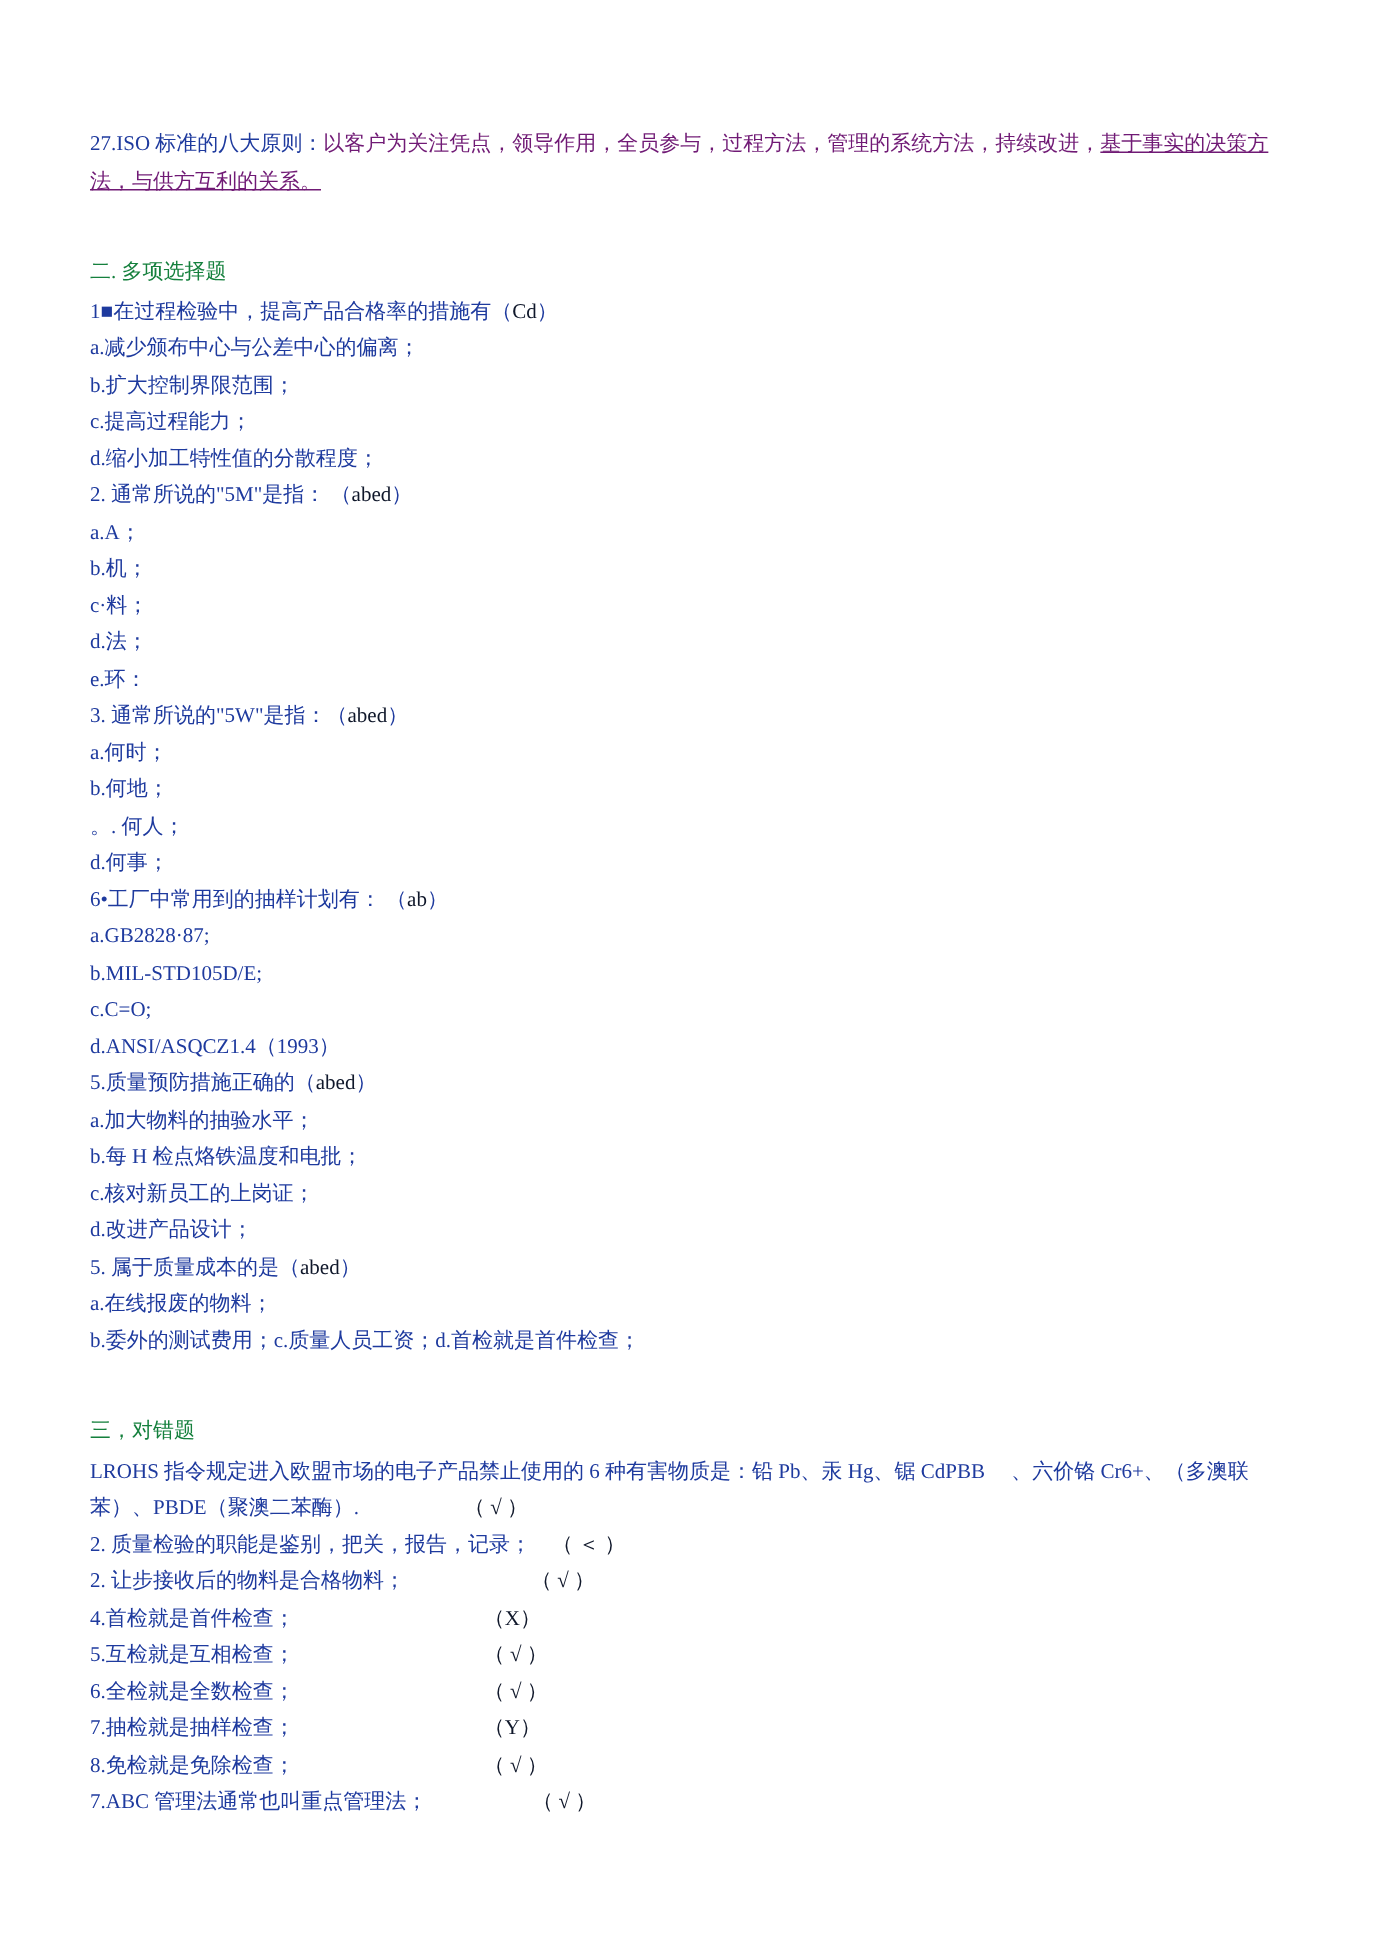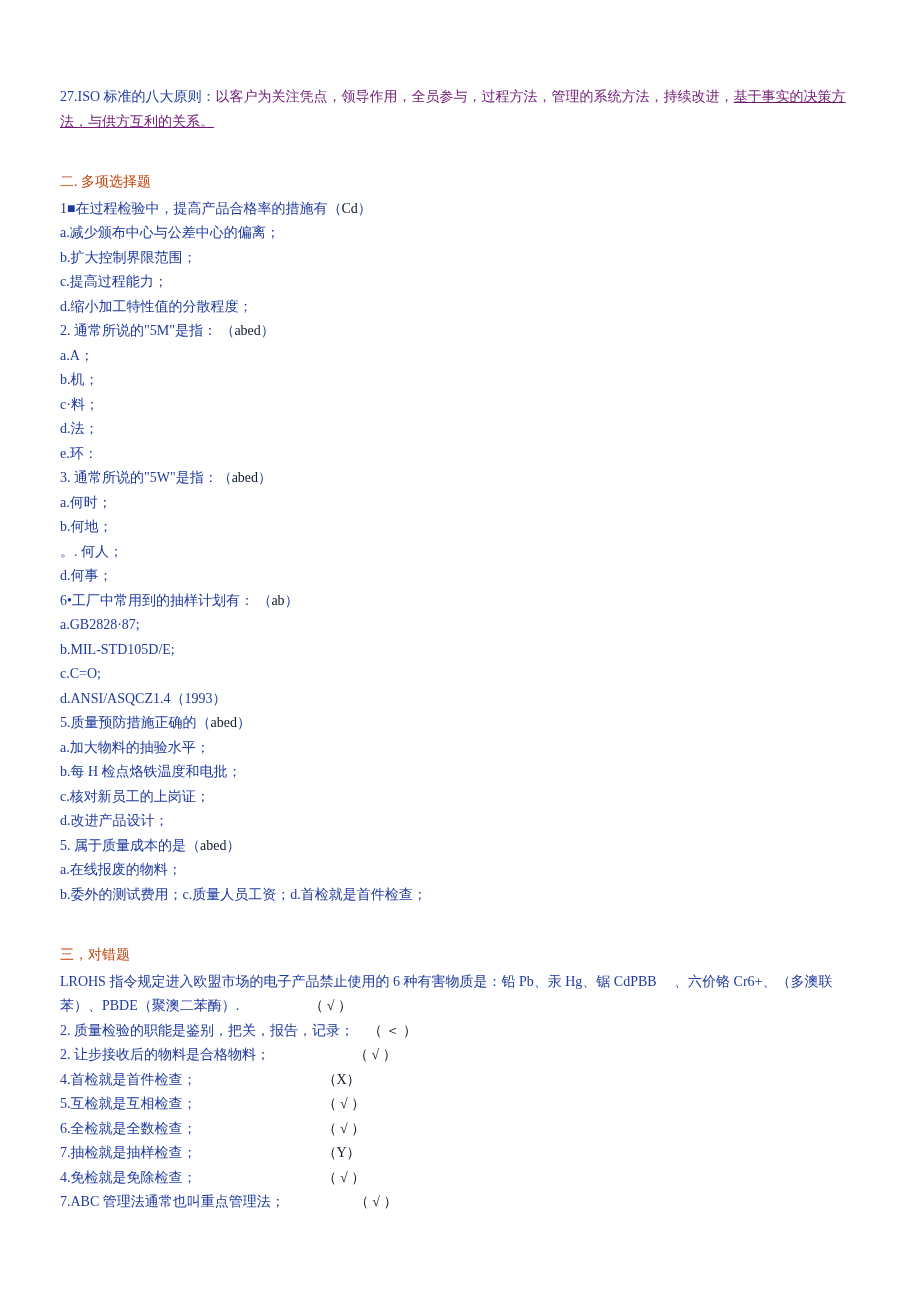--- a/index.html
+++ b/index.html
@@ -8,21 +8,21 @@
       line-height: 1.75;
       margin: 0;
       padding: 85px 60px 50px 60px;
       color: #000;
       background: #fff;
       width: 800px;
     }
     .intro-line { color: #1e3a9e; }
     .red { color: #701a75; }
     .underline { text-decoration: underline; }
-    .section-header { color: #c2410c; margin-top: 18px; margin-bottom: 2px; }
+    .section-header { color: #15803d; margin-top: 18px; margin-bottom: 2px; }
     .q-line, .opt-line, .tf-line { color: #1e3a9e; }
     .spacer { height: 18px; }
     .inline-red { color: #0f172a; }
   </style>
 </head>
 <body>
 
 <div class="intro-line">
   <span>27.ISO 标准的八大原则：</span><span class="red">以客户为关注凭点，领导作用，全员参与，过程方法，管理的系统方法，持续改进，</span><span class="red underline">基于事实的决策方法，与供方互利的关系。</span>
 </div>
@@ -70,14 +70,14 @@
 
 <div class="section-header">三，对错题</div>
 
 <div class="tf-line"><span>LROHS 指令规定进入欧盟市场的电子产品禁止使用的 6 种有害物质是：铅 Pb、汞 Hg、锯 CdPBB 　、六价铬 Cr6+、（多澳联苯）、PBDE（聚澳二苯酶）.</span>　　　　　<span class="inline-red">（ √ ）</span></div>
 <div class="tf-line"><span>2. 质量检验的职能是鉴别，把关，报告，记录；</span>　<span class="inline-red">（ ＜ ）</span></div>
 <div class="tf-line"><span>2. 让步接收后的物料是合格物料；</span>　　　　　　<span class="inline-red">（ √ ）</span></div>
 <div class="tf-line"><span>4.首检就是首件检查；</span>　　　　　　　　　<span class="inline-red">（X）</span></div>
 <div class="tf-line"><span>5.互检就是互相检查；</span>　　　　　　　　　<span class="inline-red">（ √ ）</span></div>
 <div class="tf-line"><span>6.全检就是全数检查；</span>　　　　　　　　　<span class="inline-red">（ √ ）</span></div>
 <div class="tf-line"><span>7.抽检就是抽样检查；</span>　　　　　　　　　<span class="inline-red">（Y）</span></div>
-<div class="tf-line"><span>4.免检就是免除检查；</span>　　　　　　　　　<span class="inline-red">（ √ ）</span></div>
+<div class="tf-line"><span>8.免检就是免除检查；</span>　　　　　　　　　<span class="inline-red">（ √ ）</span></div>
 <div class="tf-line"><span>7.ABC 管理法通常也叫重点管理法；</span>　　　　　<span class="inline-red">（ √ ）</span></div>
 
 </body></html>

